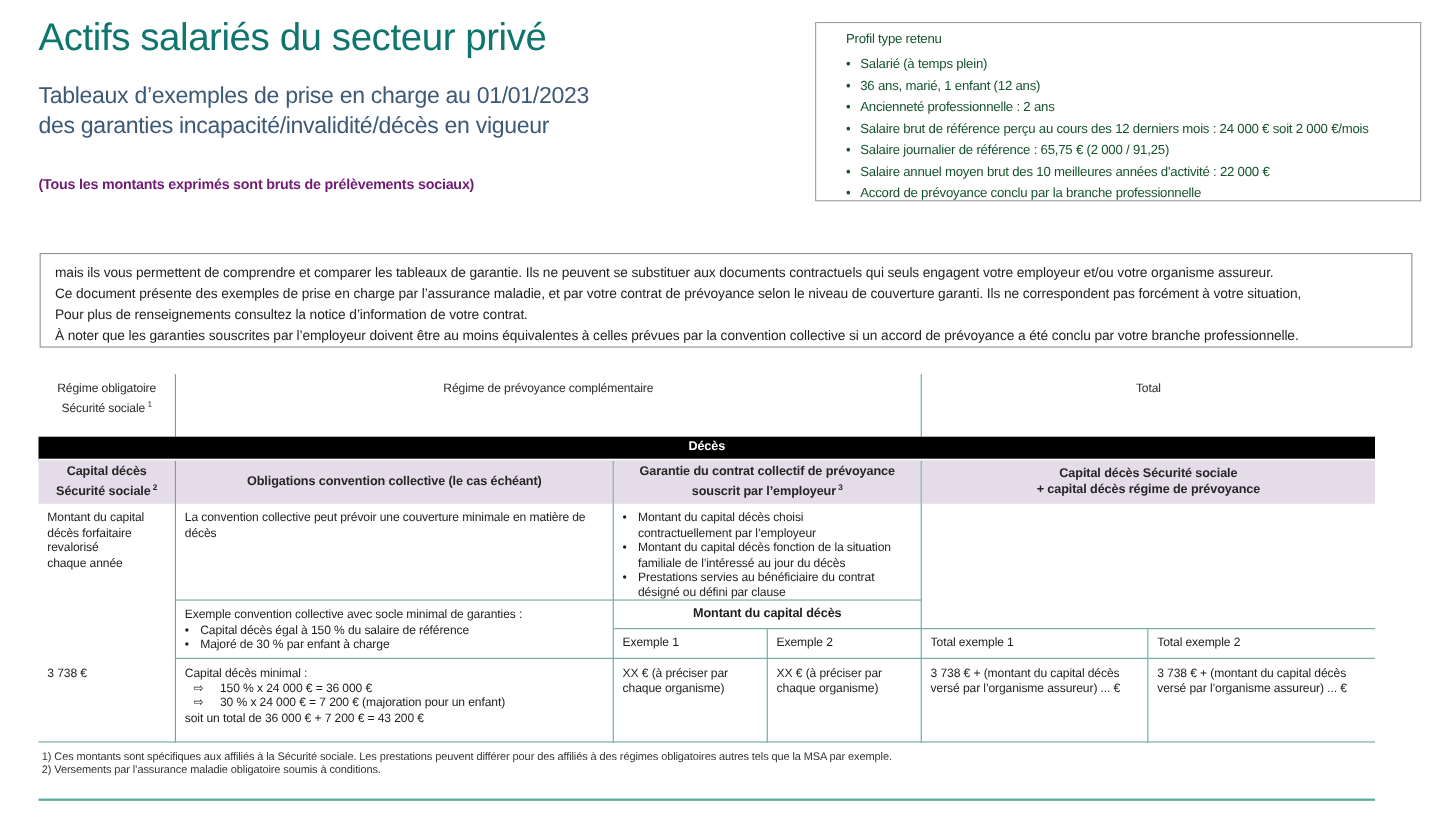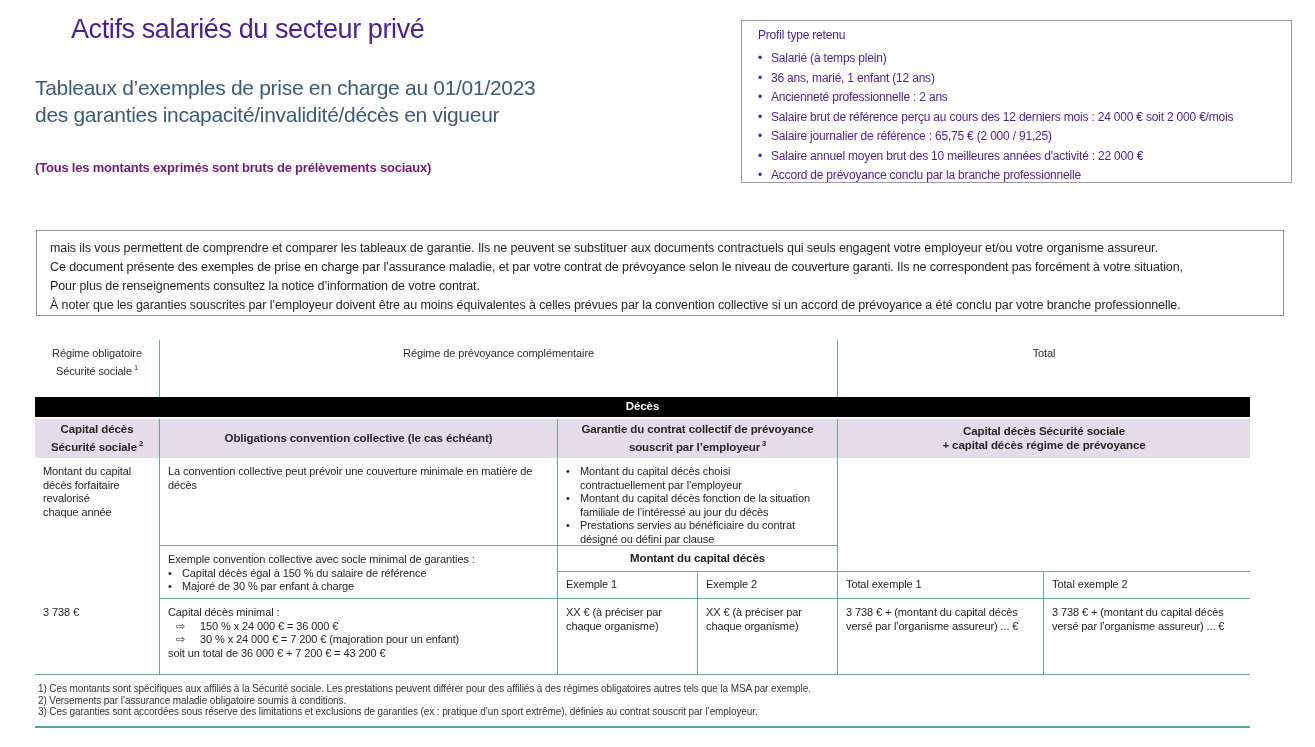--- a/index.html
+++ b/index.html
@@ -1,28 +1,28 @@
 <!DOCTYPE html>
 <html><head>
 <meta charset="utf-8">
 <style>
   html,body{margin:0;padding:0;background:#fff;}
   #page{position:relative;width:1315px;height:747px;background:#ffffff;overflow:hidden;
         font-family:"Liberation Sans",sans-serif;color:#1e1e1e;}
   
-  .doc-title{position:absolute;left:35px;top:14px;font-size:27px;letter-spacing:-0.4px;
-             color:#4c1d95;font-weight:500;margin-left:36px;}
+  .doc-title{position:absolute;left:35px;top:14px;font-size:35px;letter-spacing:-0.4px;
+             color:#0f766e;font-weight:500;}
   .doc-subtitle{position:absolute;left:35px;top:74px;font-size:21px;line-height:27px;
                 letter-spacing:-0.3px;color:#3c5a76;}
   .doc-note{position:absolute;left:35px;top:160px;font-size:13px;font-weight:bold;
             color:#701a75;letter-spacing:-0.2px;}
   
   .profile-box{position:absolute;left:741px;top:20px;width:551px;height:163px;
-               border:1px solid #9b9b9b;box-sizing:border-box;color:#4c1d95;
-               padding:7px 16px;font-size:12px;letter-spacing:-0.2px;}
+               border:1px solid #9b9b9b;box-sizing:border-box;color:#14532d;
+               padding:7px 27px;font-size:12px;letter-spacing:-0.2px;}
   .profile-title{margin-bottom:7px;}
   .profile-item{display:flex;line-height:19.5px;white-space:nowrap;}
   .profile-item .dot{width:13px;flex:0 0 13px;}
   
   .notice-box{position:absolute;left:36px;top:230px;width:1248px;height:86px;
               border:1px solid #8f8f8f;box-sizing:border-box;padding:8px 13px;
               font-size:12.5px;line-height:19px;color:#1f1f1f;letter-spacing:-0.1px;}
   
   .benefits-table{position:absolute;left:35px;top:340px;width:1215px;display:grid;
                   grid-template-columns:125px 398px 140px 140px 206px 206px;
@@ -203,17 +203,16 @@
     </div>
     <div class="cell r7c3a body bR bB">XX € (à préciser par chaque organisme)</div>
     <div class="cell r7c3b body bR bB">XX € (à préciser par chaque organisme)</div>
     <div class="cell r7c4 body bR bB">3 738 € + (montant du capital décès versé par l’organisme assureur) ... €</div>
     <div class="cell r7c5 body bB">3 738 € + (montant du capital décès versé par l’organisme assureur) ... €</div>
   </div>
 
   <div class="footnotes">
     <div>1)  Ces montants sont spécifiques aux affiliés à la Sécurité sociale. Les prestations peuvent différer pour des affiliés à des régimes obligatoires autres tels que la MSA par exemple.</div>
     <div>2)  Versements par l’assurance maladie obligatoire soumis à conditions.</div>
-    <div>3)  Ces garanties sont accordées sous réserve des limitations et exclusions de garanties (ex : pratique d’un sport extrême), définies au contrat souscrit par l’employeur.</div>
   </div>
 
   <div class="bottom-rule"></div>
 </div>
 
 </body></html>

